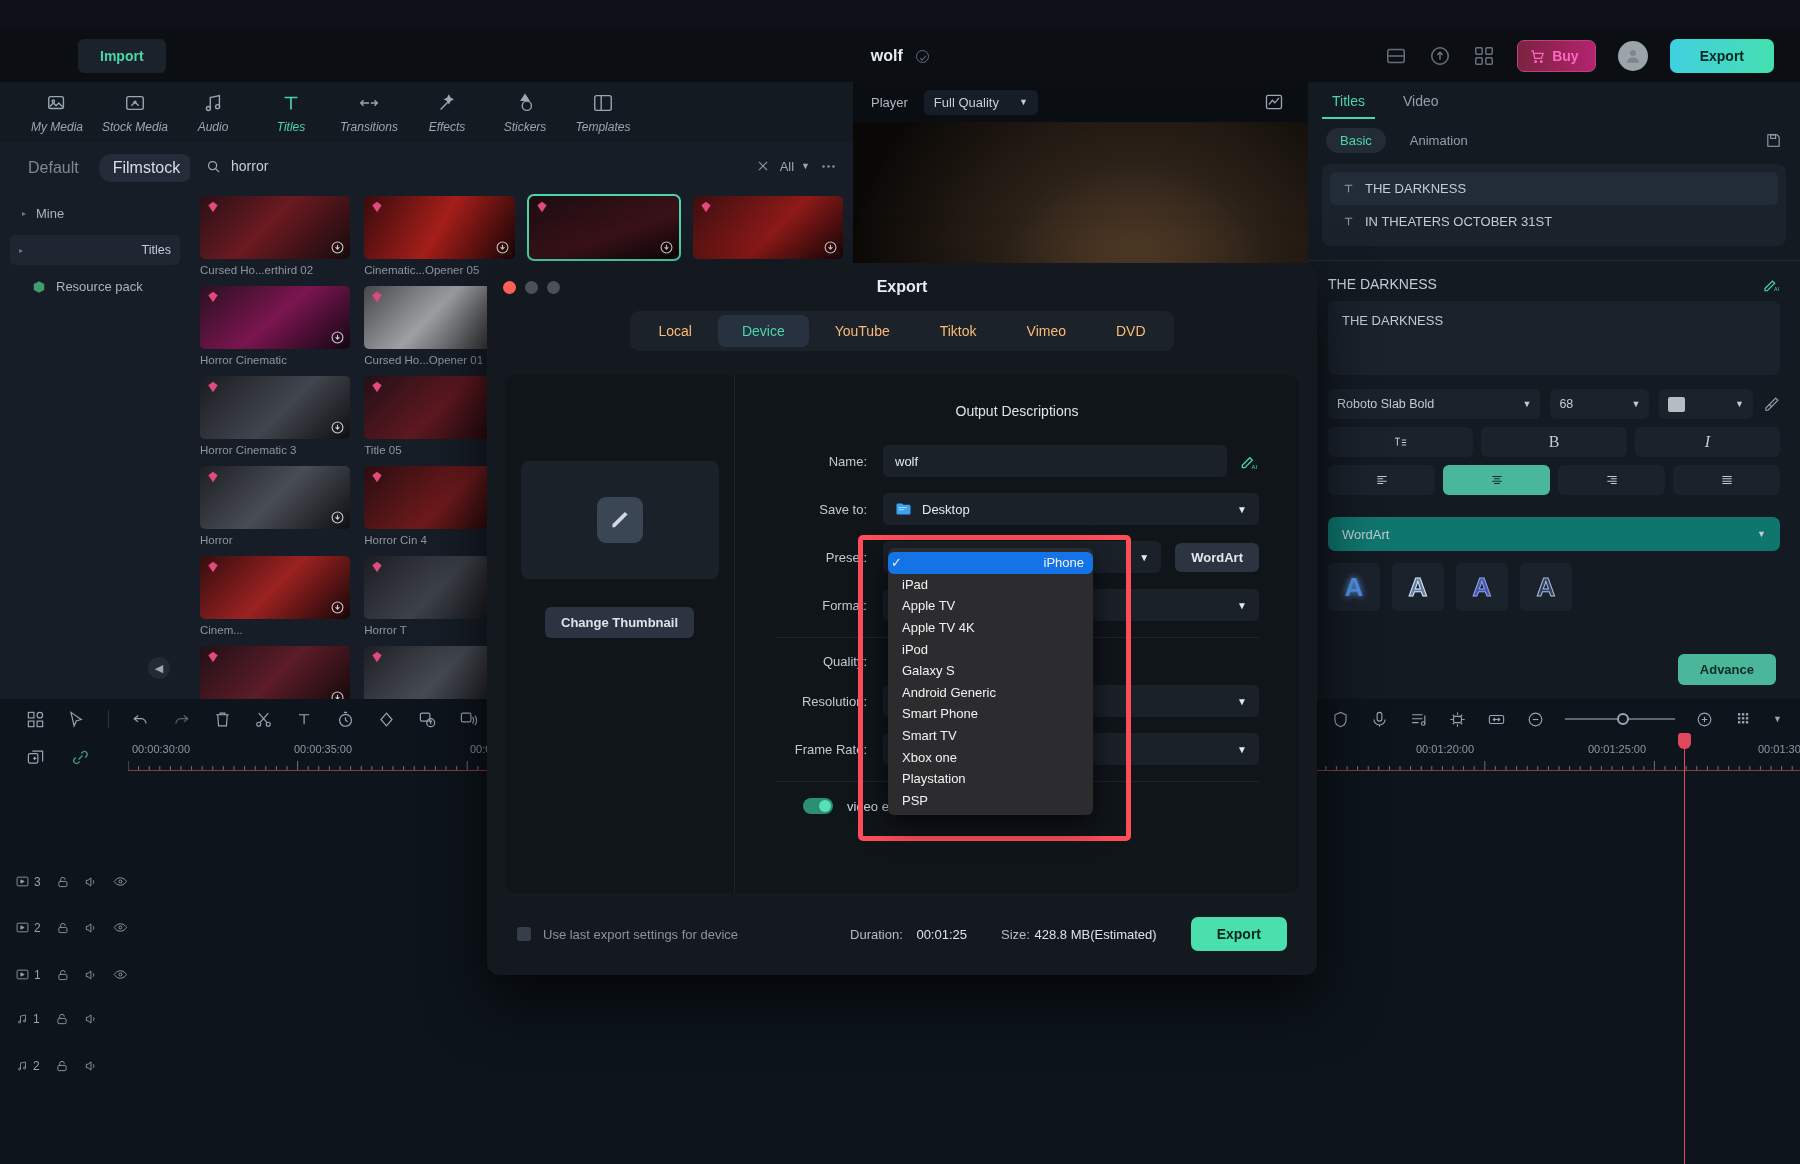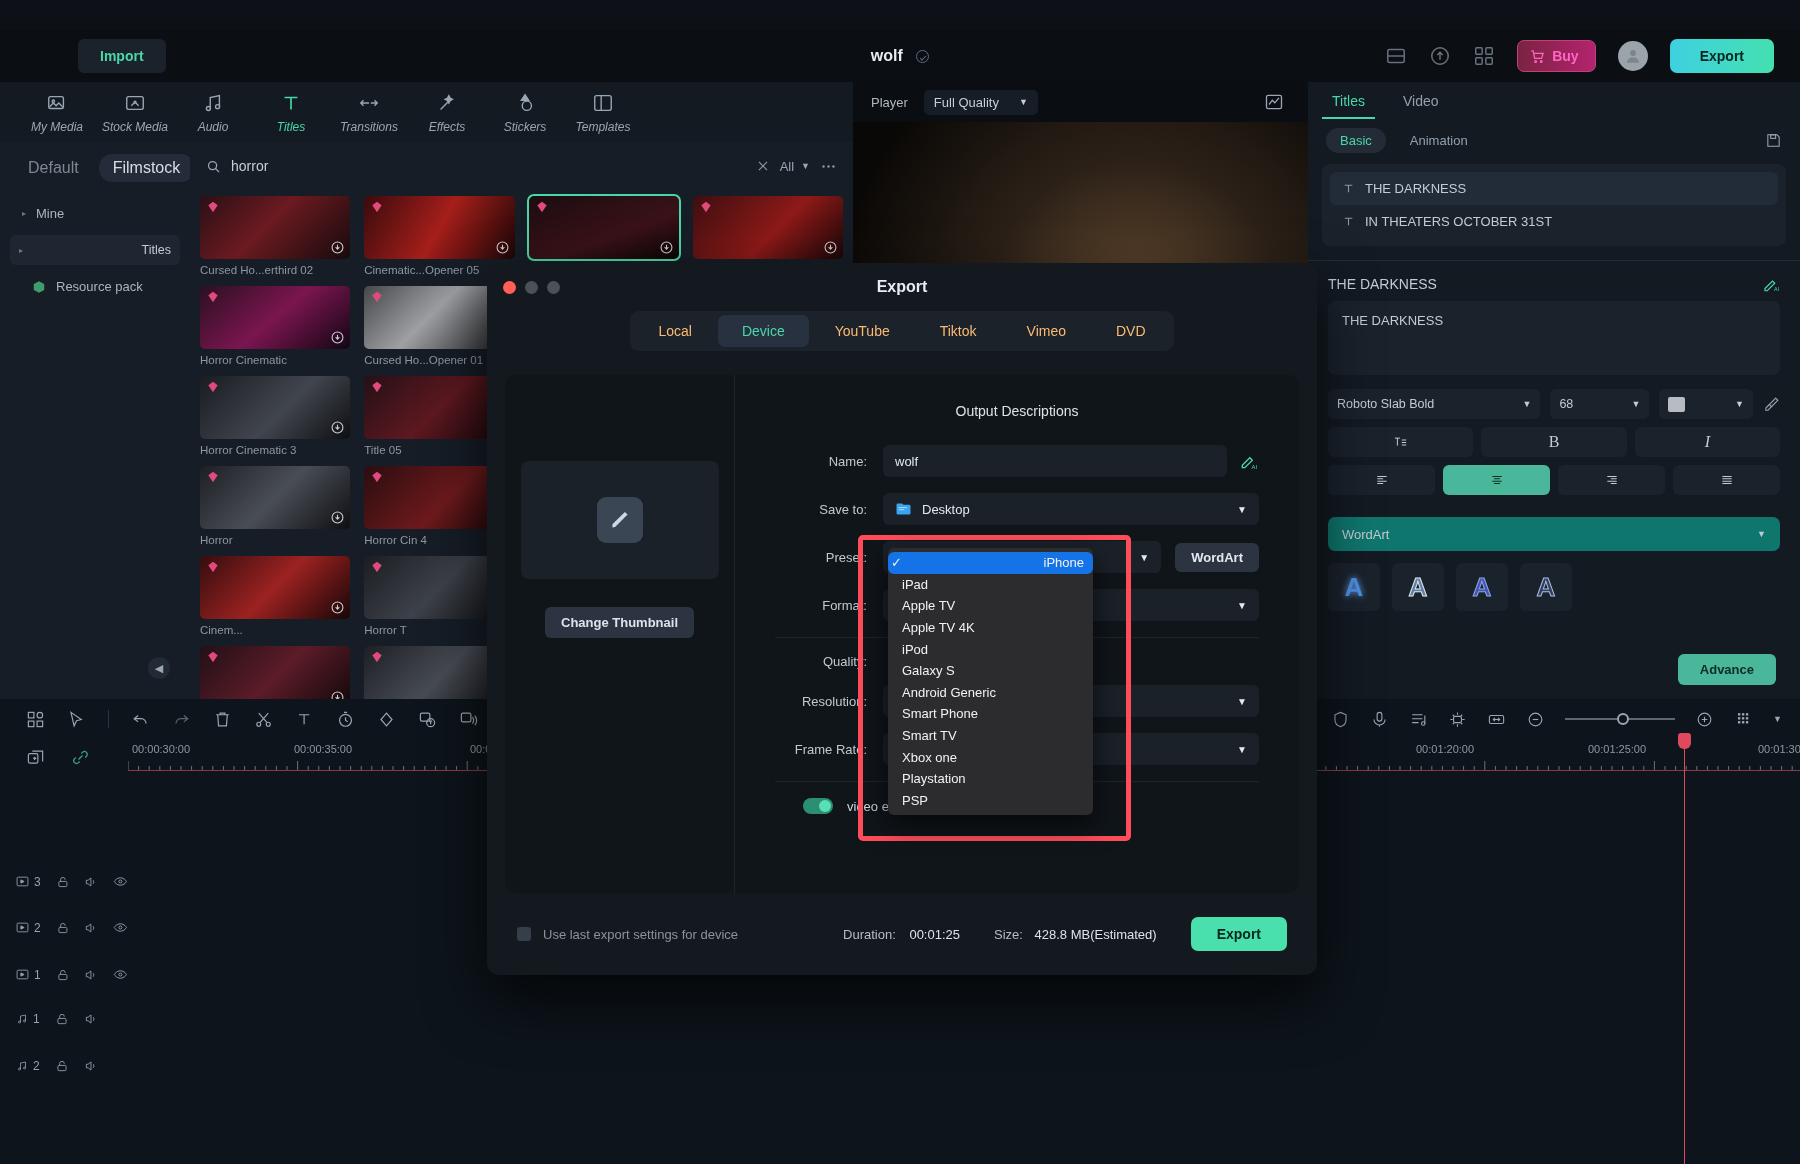--- a/index.html
+++ b/index.html
@@ -1074,21 +1074,21 @@
     <div class="mfoot">
       <span class="cbox"></span>
       <span style="margin-left:12px;font-size:13px;color:#8a939d;">Use last export settings for device</span>
       <span style="margin-left:auto;display:flex;align-items:center;gap:34px;font-size:13px;color:#dbe3eb;">
         <span>
           <span style="color:#b4bdc6;">Duration:</span>
           <span style="margin-left:10px;">00:01:25</span>
         </span>
         <span>
           <span style="color:#b4bdc6;">Size:</span>
-          <span style="margin-left:8px;">428.8 MB(Estimated)</span>
+          <span style="margin-left:1px;">428.8 MB(Estimated)</span>
         </span>
         <span class="exportbtn">Export</span>
       </span>
     </div>
   </div>
 
   <div class="nativedd" id="ddlist">
       <div class="ddi sel">
         <span class="ddcheck">✓</span>
         <span>iPhone</span>

